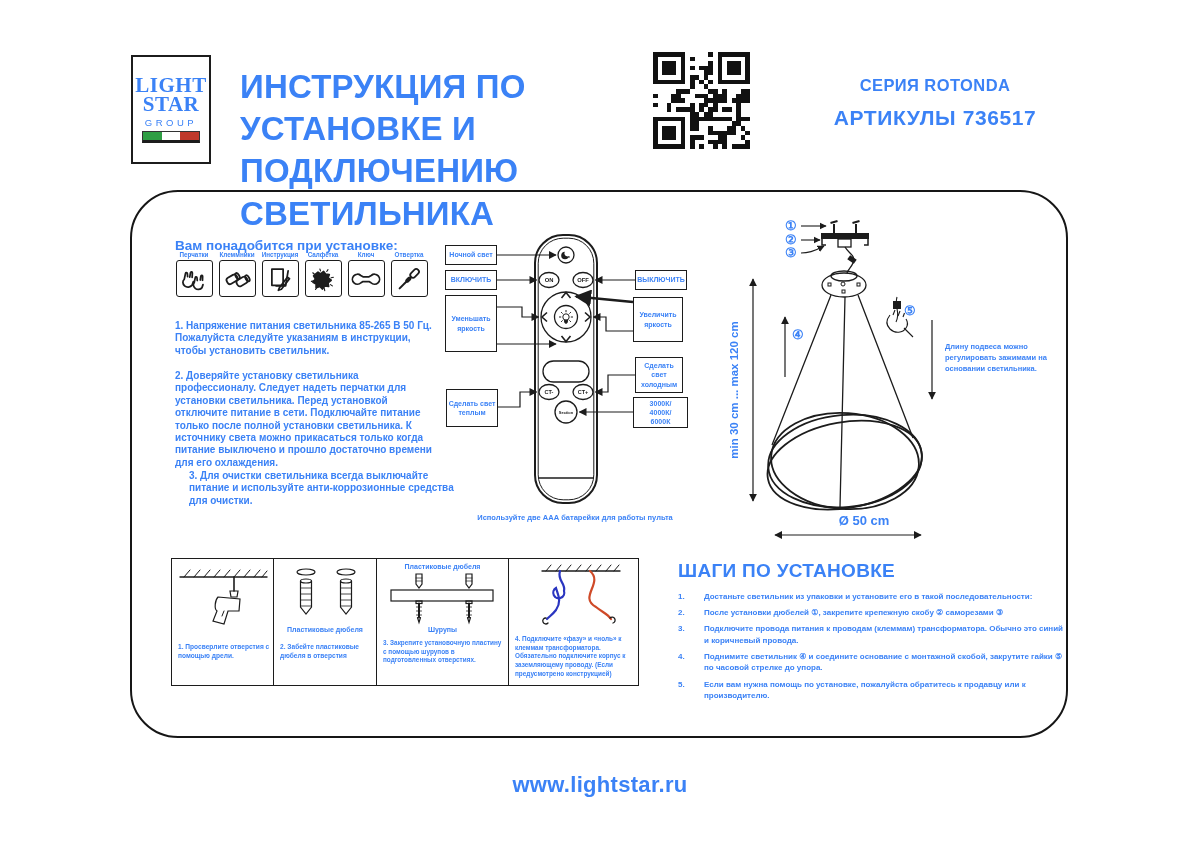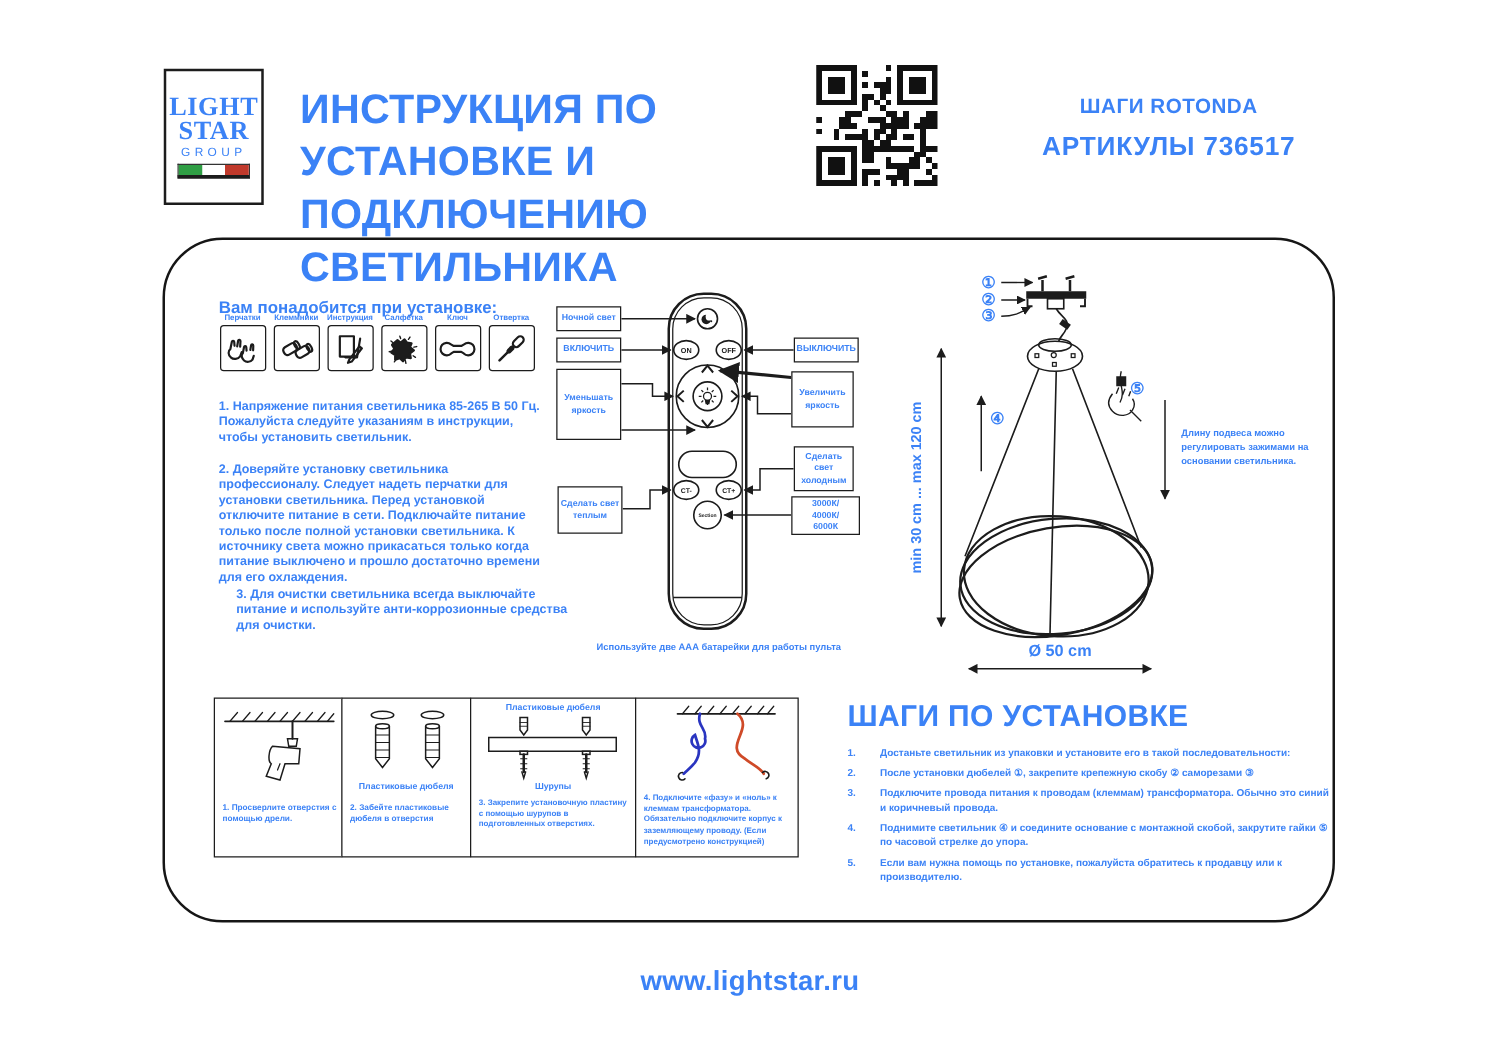--- a/index.html
+++ b/index.html
@@ -57,33 +57,33 @@
 
   
   .lamp-wrap{left:715px;top:195px;width:370px;height:368px;}
   .lamp-wrap svg.diagram{position:absolute;left:0;top:0;}
   .callout{position:absolute;font-size:13px;font-weight:600;line-height:1;}
   .c1{left:70px;top:24px;} .c2{left:70px;top:38px;} .c3{left:70px;top:51px;}
   .c4{left:77px;top:133px;} .c5{left:189px;top:109px;}
   .height-label{position:absolute;left:-64px;top:187px;width:170px;height:16px;text-align:center;
                 font-size:11.5px;font-weight:700;transform:rotate(-90deg);}
   .adjust-note{position:absolute;left:230px;top:147px;width:104px;font-size:7.5px;font-weight:600;line-height:1.45;}
-  .diameter-label{position:absolute;left:103px;top:318px;width:60px;text-align:center;font-size:13px;font-weight:700;}
+  .diameter-label{position:absolute;left:119px;top:318px;width:60px;text-align:center;font-size:13px;font-weight:700;}
 
   
   .mpanel{border:1.6px solid #1c1c1c;box-sizing:border-box;top:558px;height:128px;background:#fff;}
   .mp1{left:171px;width:103px;} .mp2{left:273px;width:104px;} .mp3{left:376px;width:133px;} .mp4{left:508px;width:131px;}
   .mpanel svg{position:absolute;}
   .mp-caption{position:absolute;left:6px;right:3px;font-size:6.6px;font-weight:600;line-height:1.35;}
   .mp-label{position:absolute;width:100%;text-align:center;font-size:7px;font-weight:800;}
   .pln{stroke:#1c1c1c;fill:none;stroke-width:1.2;stroke-linecap:round;}
 
   
   .steps-block{left:678px;top:560px;width:392px;}
-  .steps-heading{font-size:24px;font-weight:800;letter-spacing:.3px;margin:0 0 9px 0;}
+  .steps-heading{font-size:19px;font-weight:800;letter-spacing:.3px;margin:0 0 9px 0;}
   .step-row{display:flex;margin-bottom:4.5px;}
   .step-num{width:26px;flex:none;font-size:8px;font-weight:800;line-height:1.45;}
   .step-txt{flex:1;font-size:8px;font-weight:600;line-height:1.45;}
 
   .footer-url{left:0;top:772px;width:1200px;text-align:center;font-size:22px;font-weight:800;letter-spacing:.3px;}
 </style>
 </head>
 <body>
 
 <div id="page">
@@ -233,21 +233,21 @@
           <rect x="15" y="20" width="1" height="1"></rect>
           <rect x="17" y="20" width="1" height="1"></rect>
           <rect x="18" y="20" width="1" height="1"></rect>
           <rect x="19" y="20" width="1" height="1"></rect>
           <rect x="20" y="20" width="1" height="1"></rect>
         </g>
       </svg>
   </div>
 
   <div class="abs series-block">
-    <div class="series-line">ШАГИ ROTONDA</div>
+    <div class="series-line">СЕРИЯ ROTONDA</div>
     <div class="articles-line">АРТИКУЛЫ 736517</div>
   </div>
 
   <div class="abs main-panel"></div>
 
   <div class="abs req-heading">Вам понадобится при установке:</div>
 
   <div class="abs tools-row">
     <div class="tool">
       <div class="tool-label">Перчатки</div>

